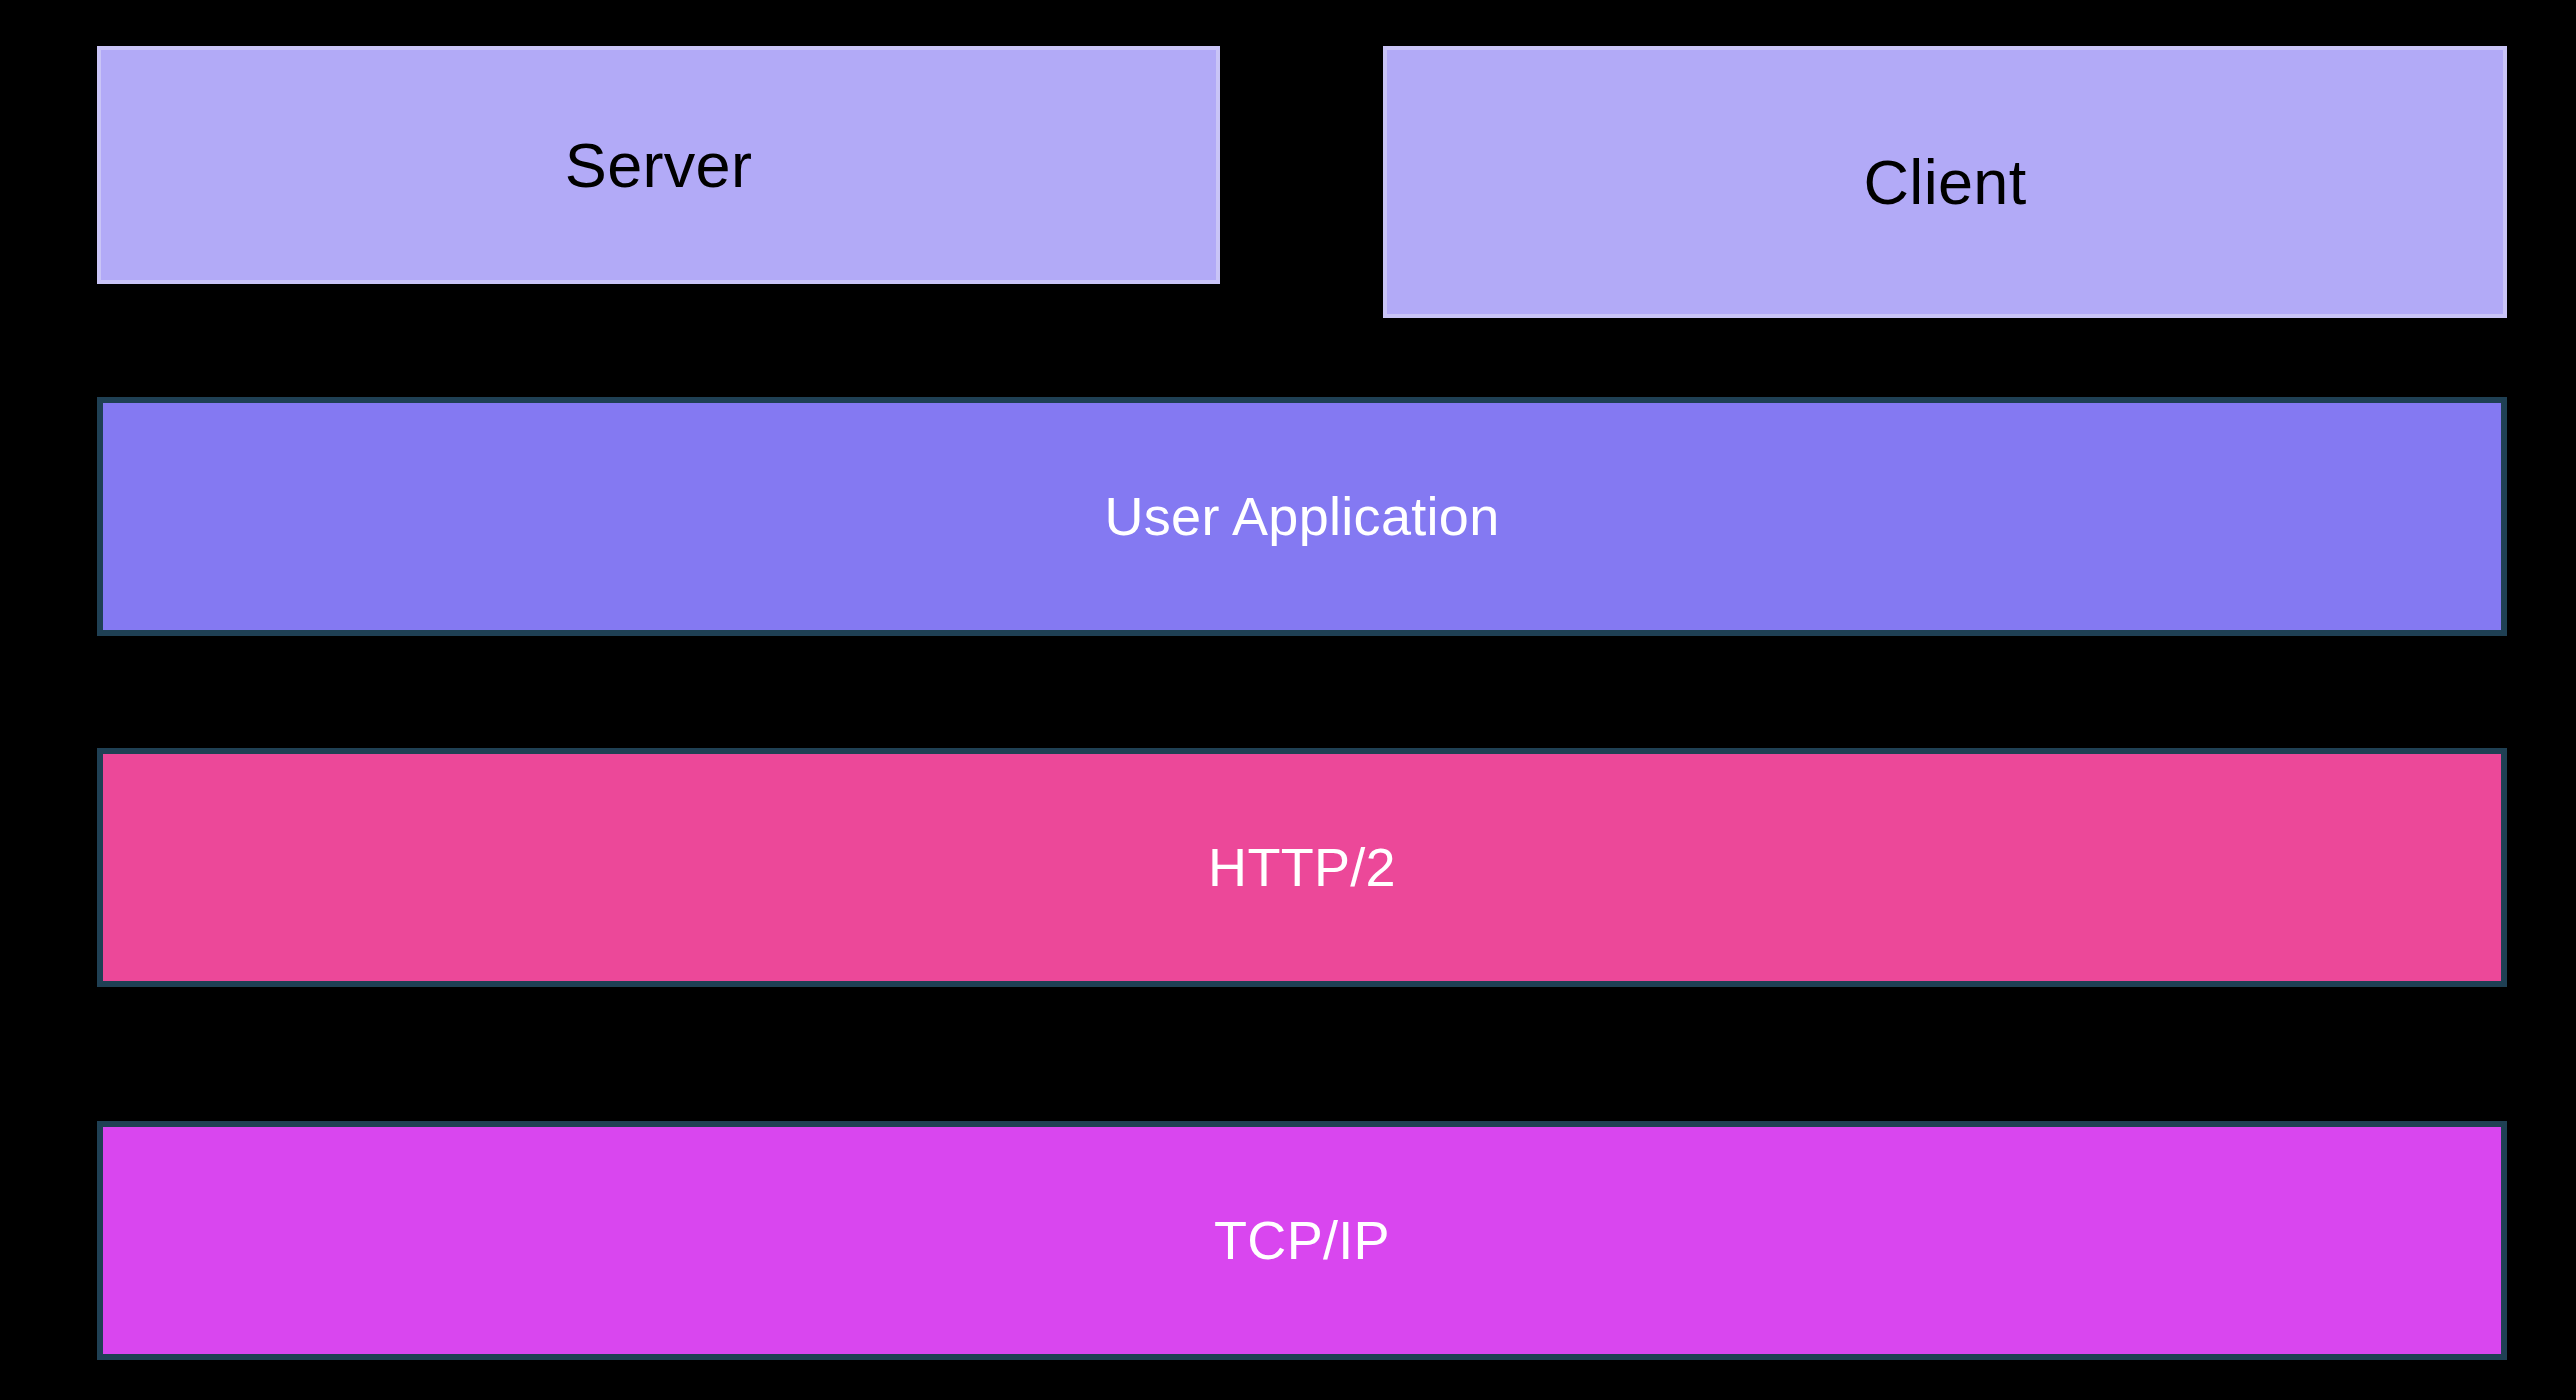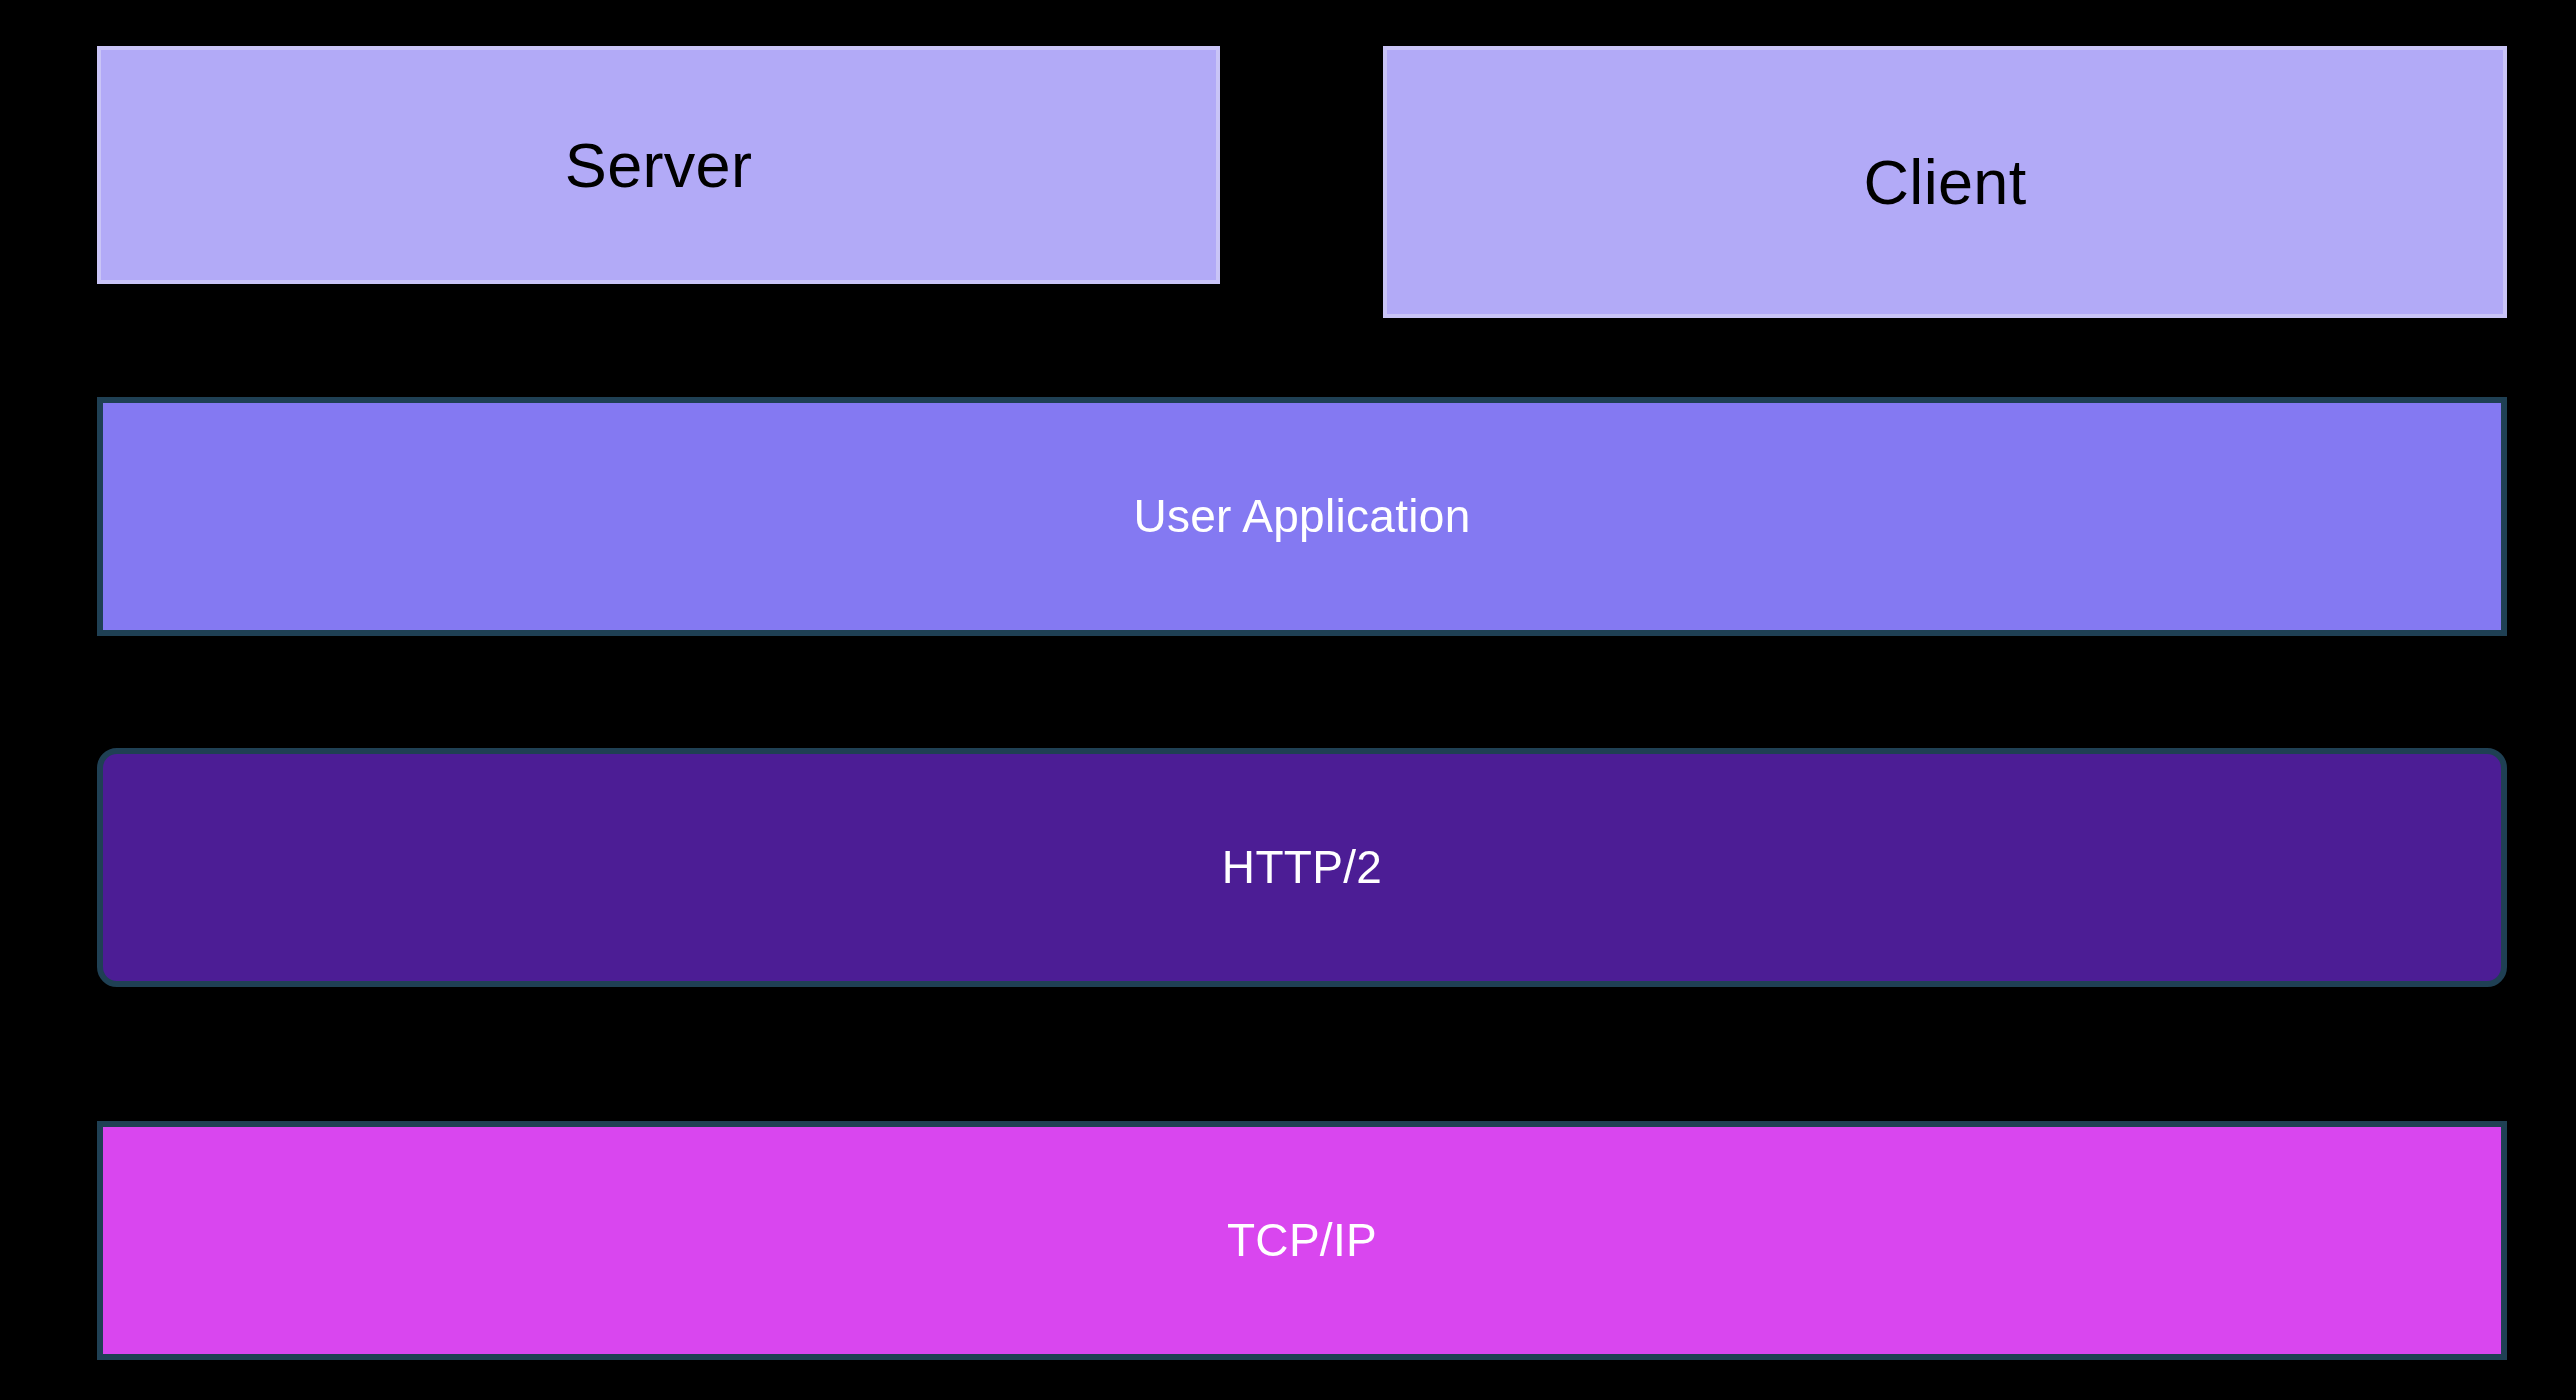--- a/index.html
+++ b/index.html
@@ -68,33 +68,32 @@
 
   
   .layer-box {
     left: 89px;
     width: 2410px;
     height: 239px;
     border: 6.3px solid #1f4054;
     color: #ffffff;
   }
   .layer-box .node-label {
-    font-size: 46px;
+    font-size: 54px;
     font-weight: 300;
   }
 
   #box-user-application {
     top: 397px;
     background: #8479f2;
   }
 
   #box-http2 {
     top: 748px;
-    background: #4c1d95;
-    border-radius: 20px;
+    background: #ec4899;
   }
 
   #box-tcpip {
     top: 1121px;
     background: #d946ef;
   }
 </style>
 </head>
 <body>
 

